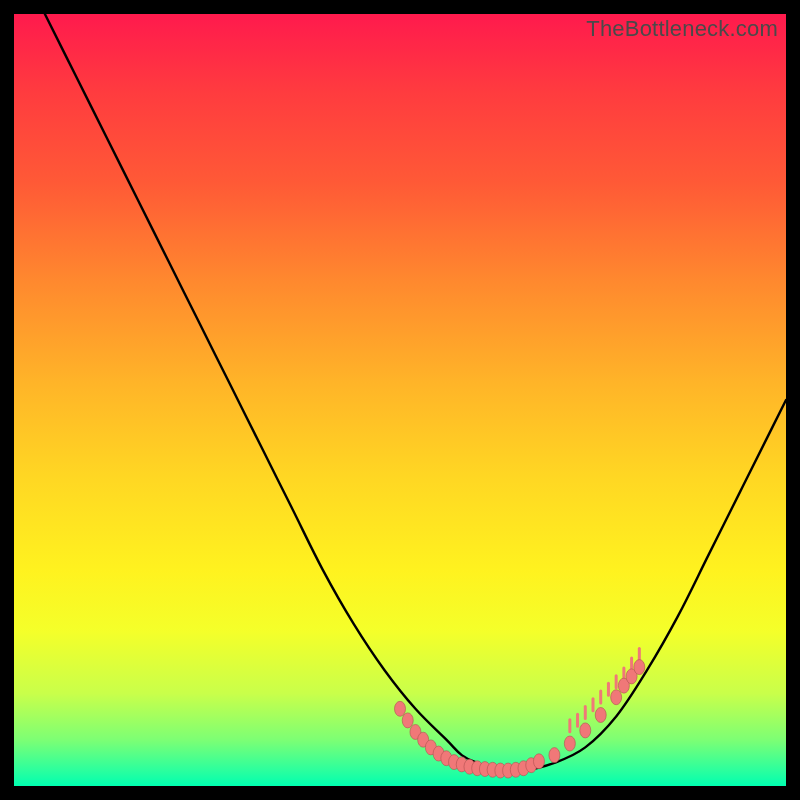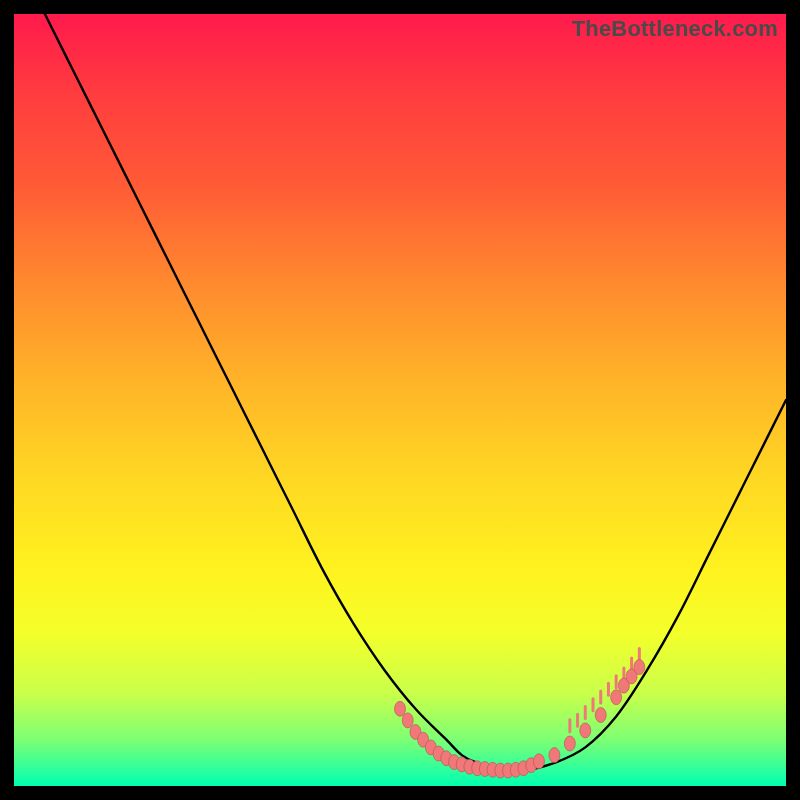--- a/index.html
+++ b/index.html
@@ -46,21 +46,21 @@
       #2bff9e 98%,
       #00ffb0 100%
     );
   }
   .watermark {
     position: absolute;
     top: 2px;
     right: 8px;
     color: #4a4a4a;
     font-size: 22px;
-    font-weight: 700;
+    font-weight: 400;
     letter-spacing: 0.2px;
     user-select: none;
   }
   svg.curves {
     position: absolute;
     left: 0;
     top: 0;
     width: 772px;
     height: 772px;
     overflow: visible;

